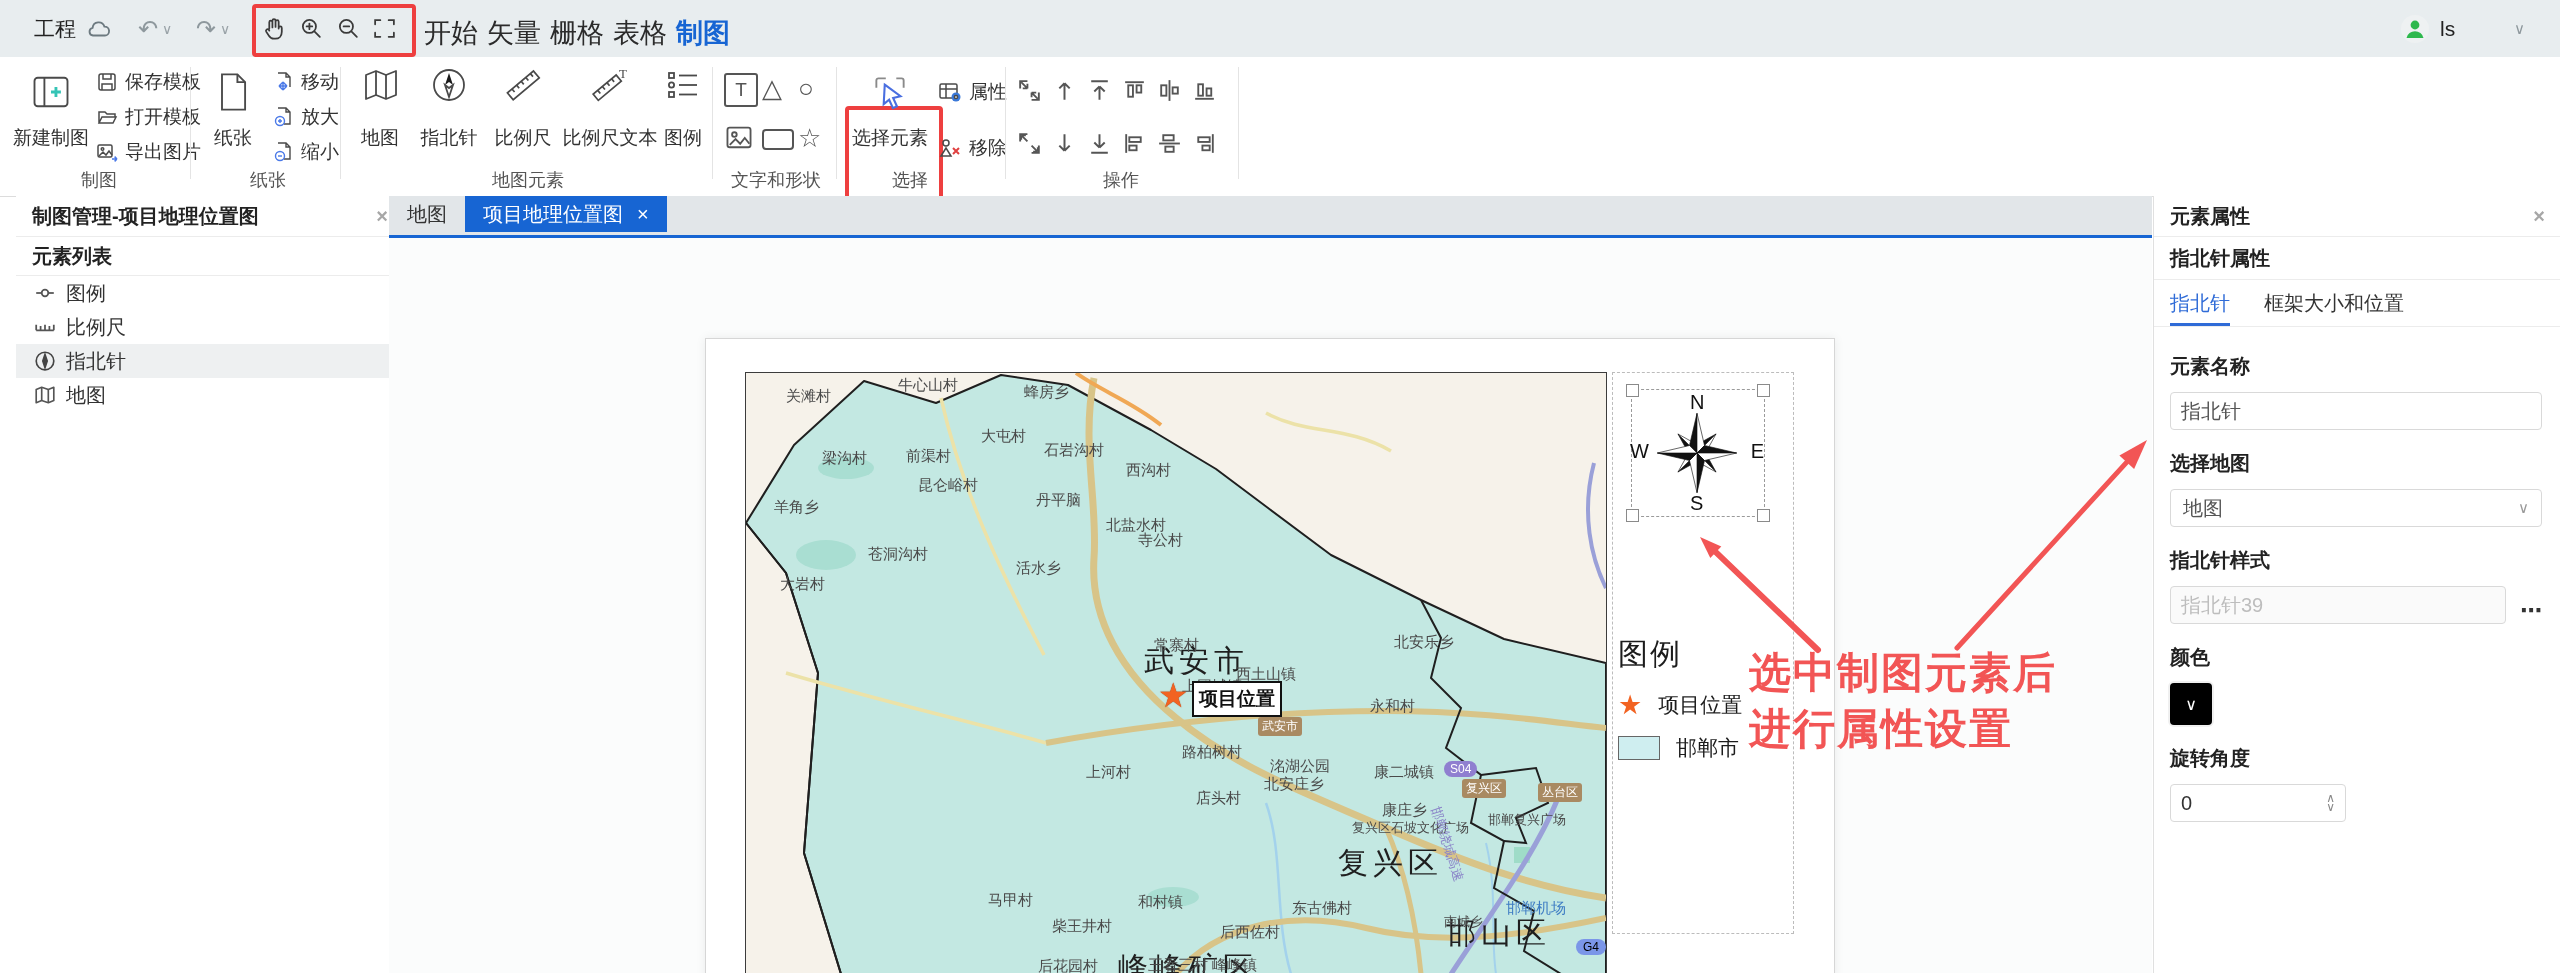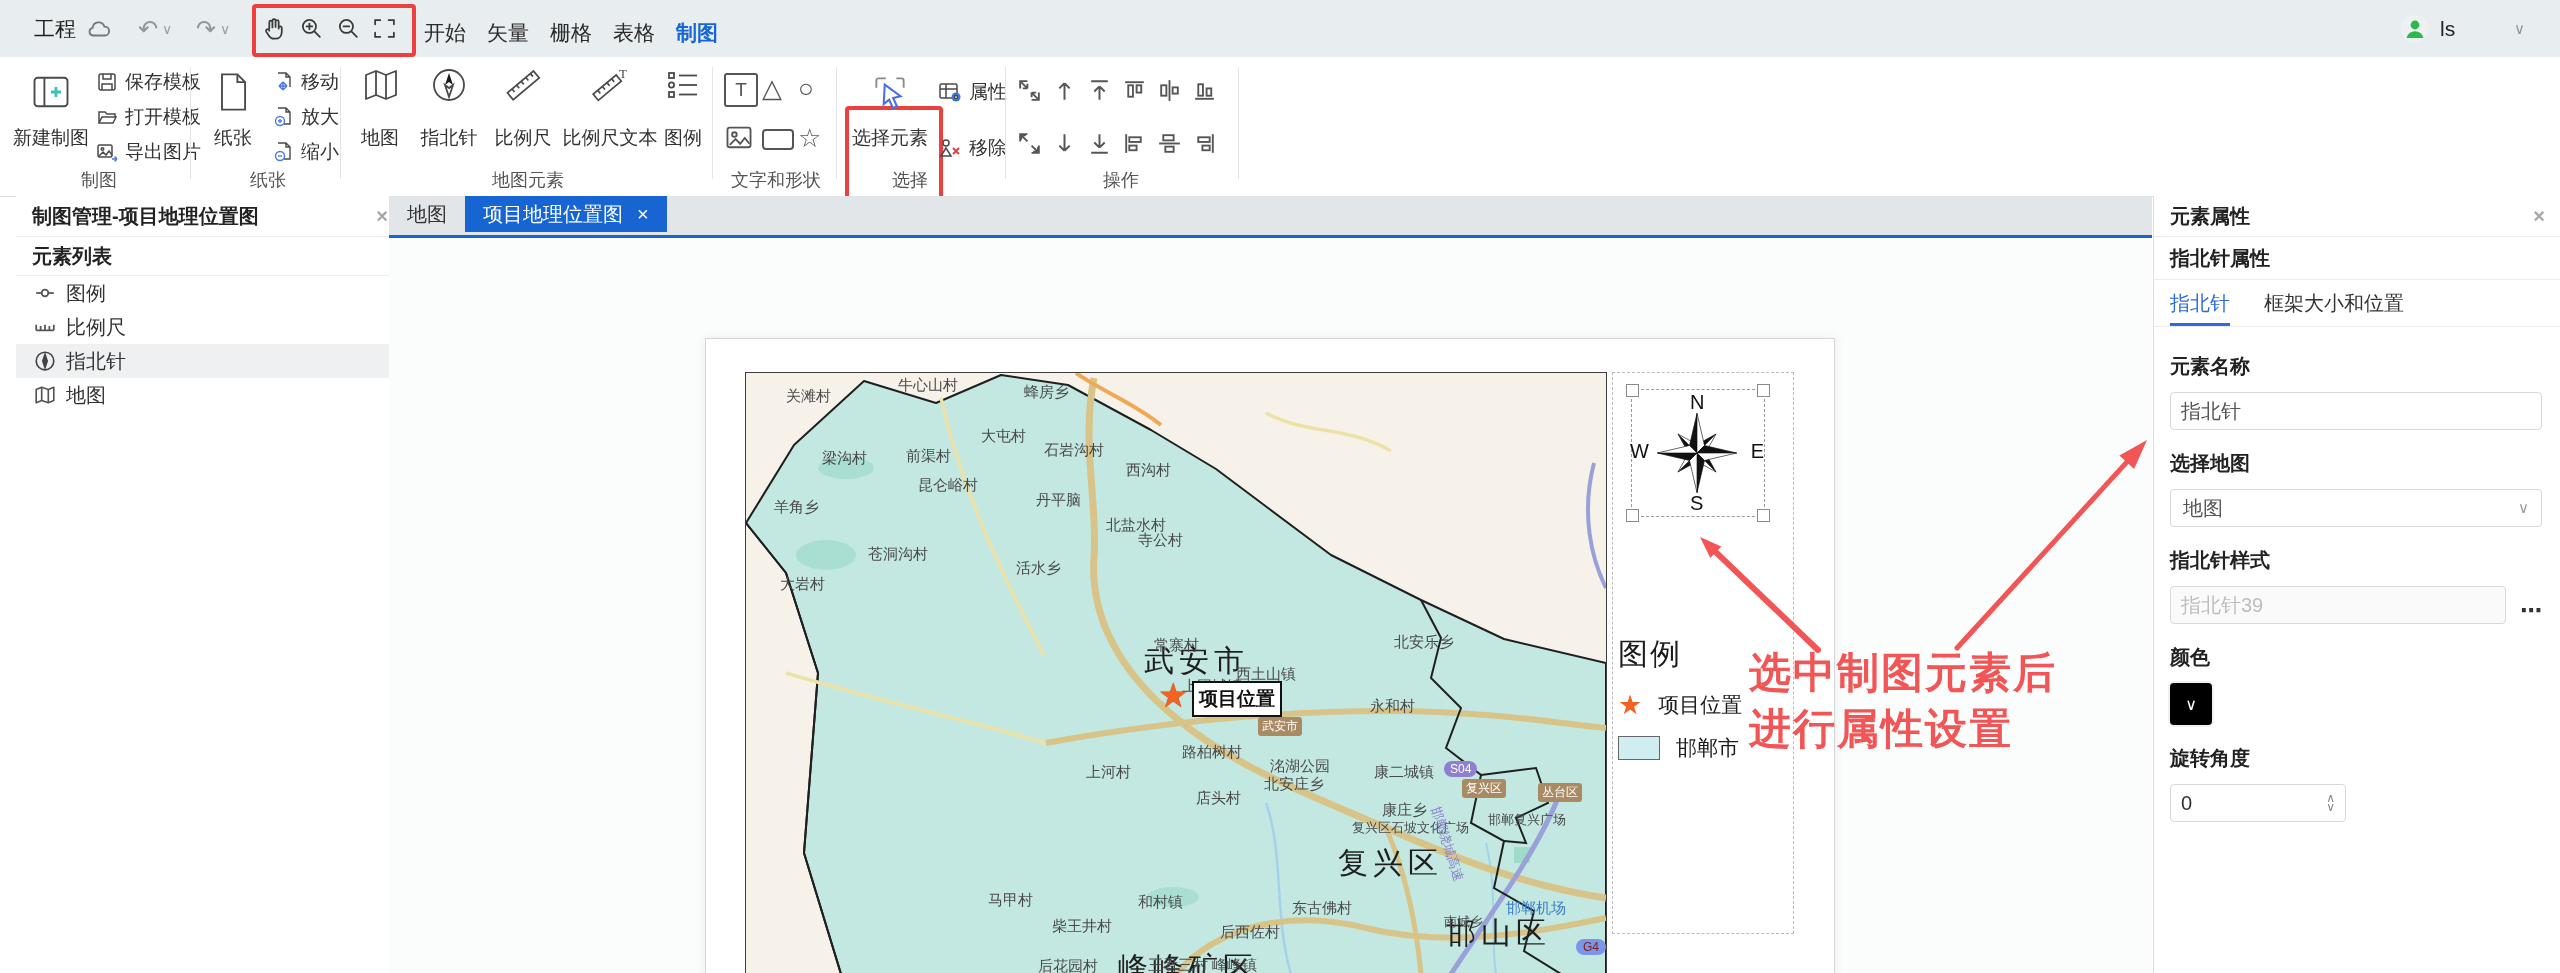--- a/index.html
+++ b/index.html
@@ -5,21 +5,21 @@
   html,body{margin:0;padding:0}
   body{width:2560px;height:973px;position:relative;overflow:hidden;background:#fff;
        font-family:"Liberation Sans","DejaVu Sans",sans-serif;color:#333;-webkit-font-smoothing:antialiased}
   .abs{position:absolute}
   svg{display:block}
   
   #topbar{position:absolute;left:0;top:0;width:2560px;height:57px;background:#e8edef}
   .tb-item{position:absolute;top:0;height:57px;display:flex;align-items:center;font-size:21px;color:#222}
   .tb-chev{color:#9aa3a8;font-size:14px;margin-left:4px}
   .redbox{position:absolute;border:4px solid #ee3f3f;border-radius:4px}
-  .tb-tab{position:absolute;top:0;height:65px;display:flex;align-items:center;font-size:21px;color:#2b2b2b;cursor:default}
+  .tb-tab{position:absolute;top:0;height:65px;display:flex;align-items:center;font-size:27px;color:#2b2b2b;cursor:default}
   .tb-tab.active{color:#1765d3;font-weight:bold}
   .tb-tab.active:after{content:"";position:absolute;left:2px;right:2px;bottom:0;height:4px;background:#1765d3}
   
   #ribbon{position:absolute;left:0;top:57px;width:2560px;height:139px;background:#fff;border-bottom:1px solid #dcdcdc}
   .rb-div{position:absolute;top:10px;height:112px;width:1px;background:#e4e4e4}
   .rb-group{position:absolute;top:0;height:139px}
   .rb-glabel{position:absolute;bottom:4px;left:0;right:0;text-align:center;font-size:18px;color:#555}
   .rb-big{position:absolute;top:6px;width:74px;height:100px;display:flex;flex-direction:column;align-items:center;cursor:pointer}
   .rb-big .ic{height:58px;display:flex;align-items:center;justify-content:center}
   .rb-big .lb{font-size:19px;color:#333;margin-top:4px;white-space:nowrap}
@@ -41,21 +41,21 @@
   .cv-tab{height:36px;display:flex;align-items:center;padding:0 18px;font-size:20px;color:#333;cursor:pointer}
   .cv-tab.active{background:#1765d3;color:#fff;gap:14px}
   .page-sheet{position:absolute;left:316px;top:142px;width:1128px;height:640px;background:#fff;border:1px solid #d6d6d6;box-shadow:0 0 10px rgba(0,0,0,.07)}
   #map-frame{position:absolute;left:356px;top:176px;width:860px;height:601px;border:1px solid #3c3c3c;overflow:hidden;background:#f6f2ea}
   .ml{position:absolute;font-family:"Liberation Serif","DejaVu Serif",serif;font-size:15px;color:#4a4a4a;white-space:nowrap}
   .ml.big{font-size:30px;color:#1f1f1f;letter-spacing:5px;font-weight:500}
   .ml.blue{color:#3f7dc4}
   .ml.sm{font-size:13px}
   .ml.shield-brown{background:#a98a62;color:#fff;font-size:12px;padding:1px 4px;border-radius:3px;font-family:"Liberation Sans",sans-serif}
   .ml.shield-purple{background:#8f7fd0;color:#fff;font-size:12px;padding:1px 6px;border-radius:8px;font-family:"Liberation Sans",sans-serif}
-  .ml.shield-blue{background:#7b96e8;color:#7f1d1d;font-size:12px;padding:1px 7px;border-radius:8px;font-family:"Liberation Sans",sans-serif}
+  .ml.shield-blue{background:#7b96e8;color:#000000;font-size:12px;padding:1px 7px;border-radius:8px;font-family:"Liberation Sans",sans-serif}
   .ml.rot{transform:rotate(72deg);color:#8a83c8;font-size:13px}
   #marker-star{position:absolute;left:412px;top:302px;font-size:34px;color:#f26322;text-shadow:0 0 1px #8a2d00;font-family:"DejaVu Sans",sans-serif}
   #marker-label{position:absolute;left:446px;top:308px;width:86px;height:32px;background:#fff;border:2px solid #111;display:flex;align-items:center;justify-content:center;font-size:19px;font-weight:bold;color:#111}
   
   .guide-rect{position:absolute;border:1px dashed #bcbcbc}
   #sel-box{position:absolute;left:1242px;top:193px;width:132px;height:126px;border:1px dashed #9a9a9a}
   .handle{position:absolute;width:11px;height:11px;background:#fff;border:1.5px solid #8a8a8a}
   #compass{position:absolute;left:1249px;top:199px;width:118px;height:114px}
   .cp-letter{position:absolute;font-size:20px;color:#111;font-family:"Liberation Sans",sans-serif}
   

